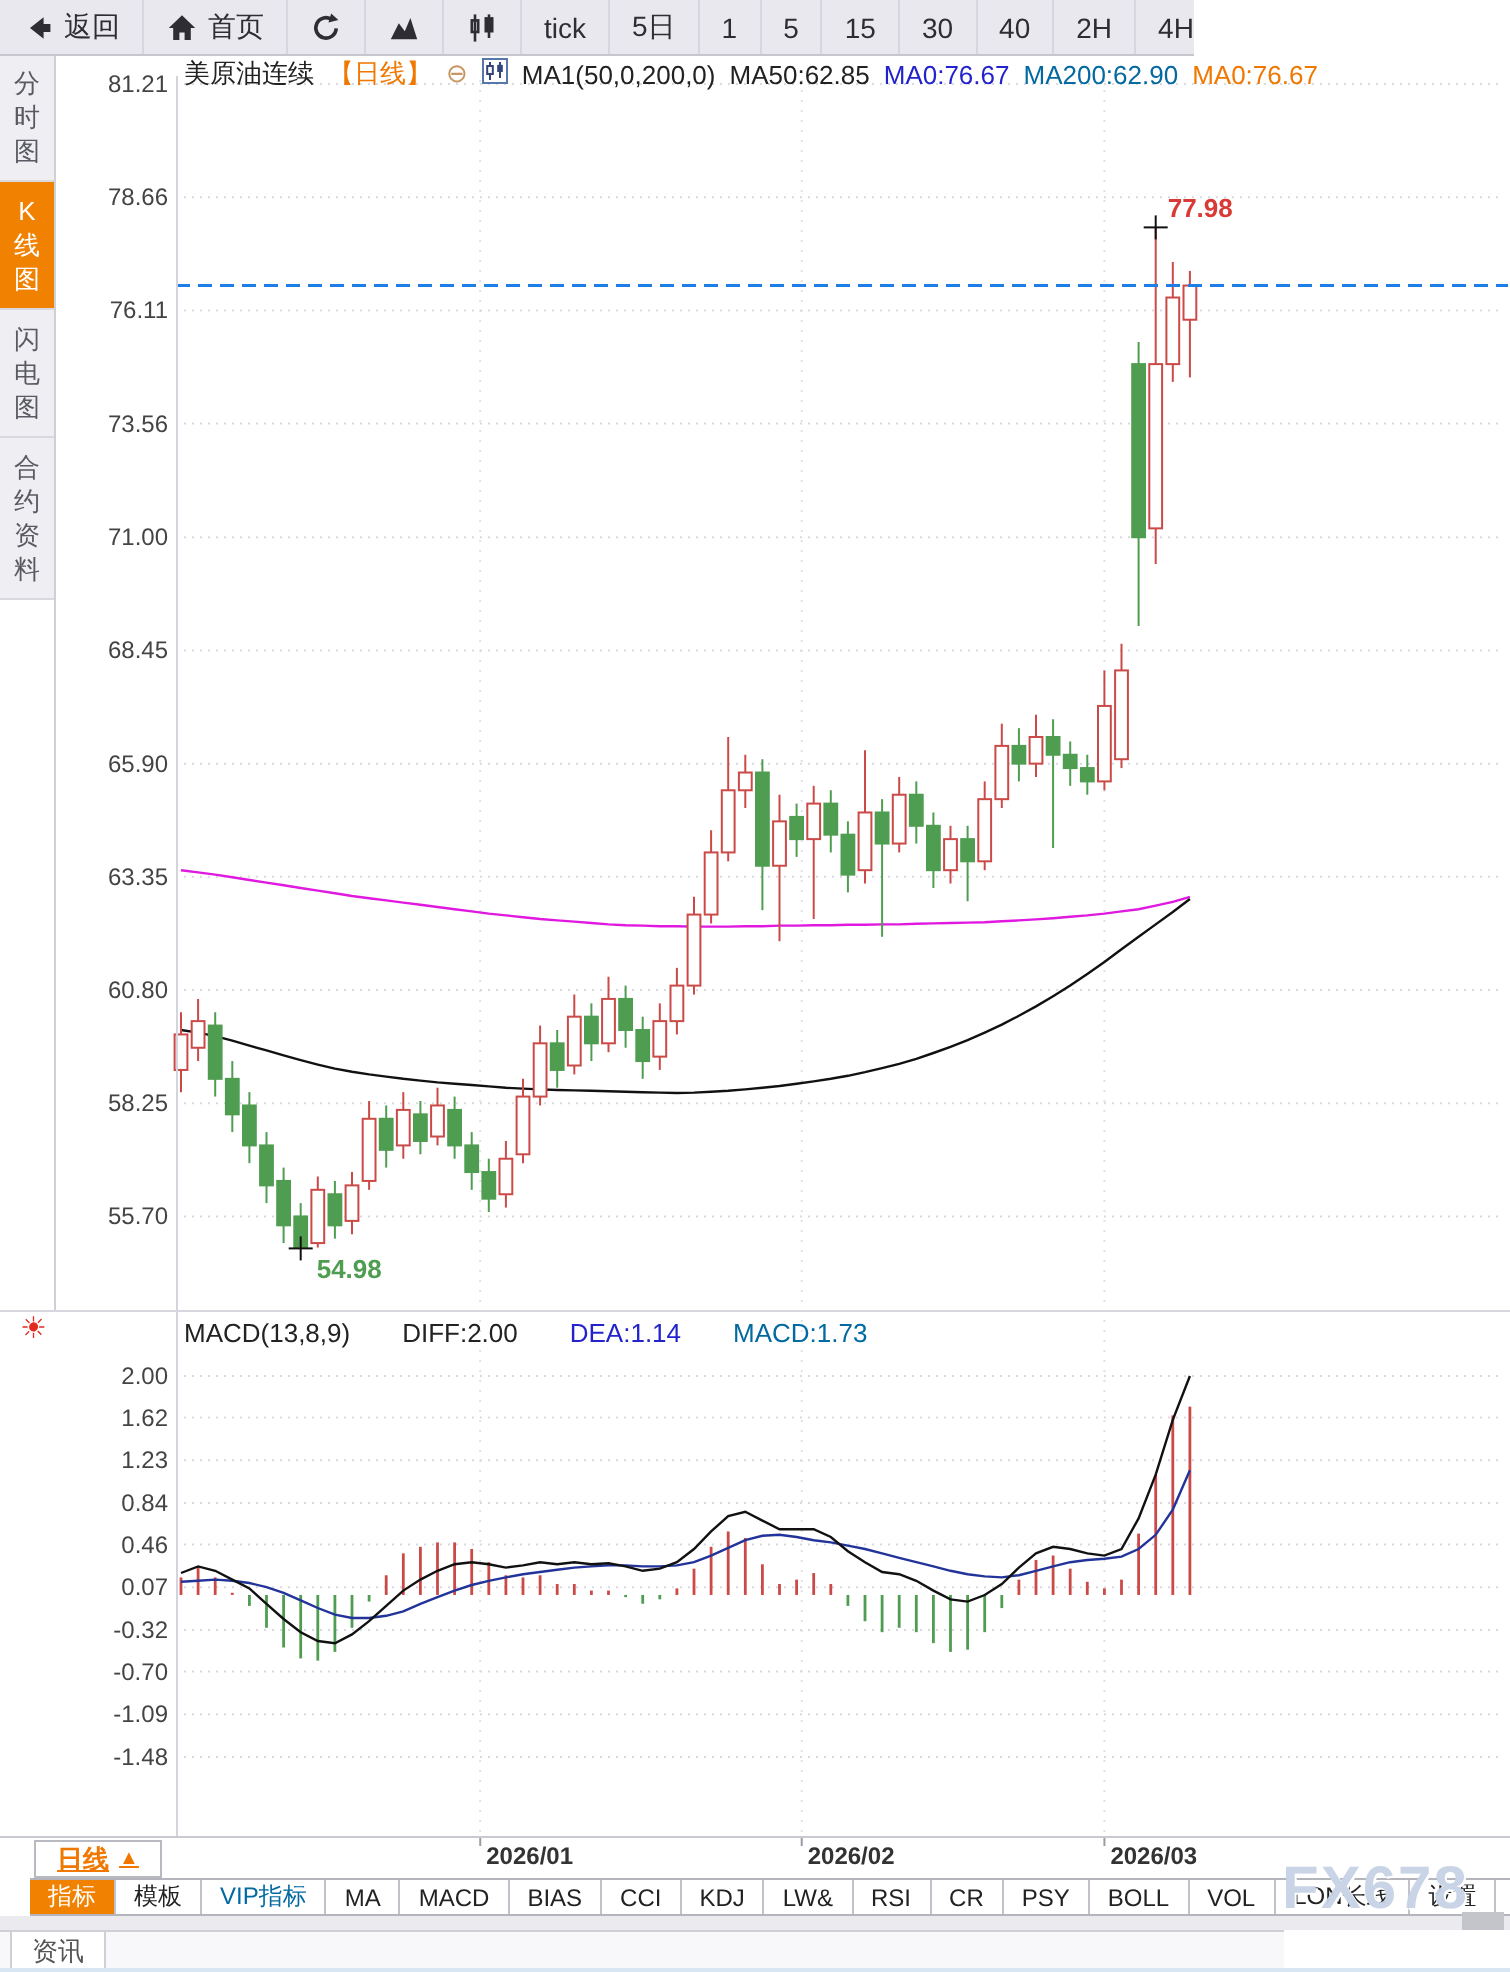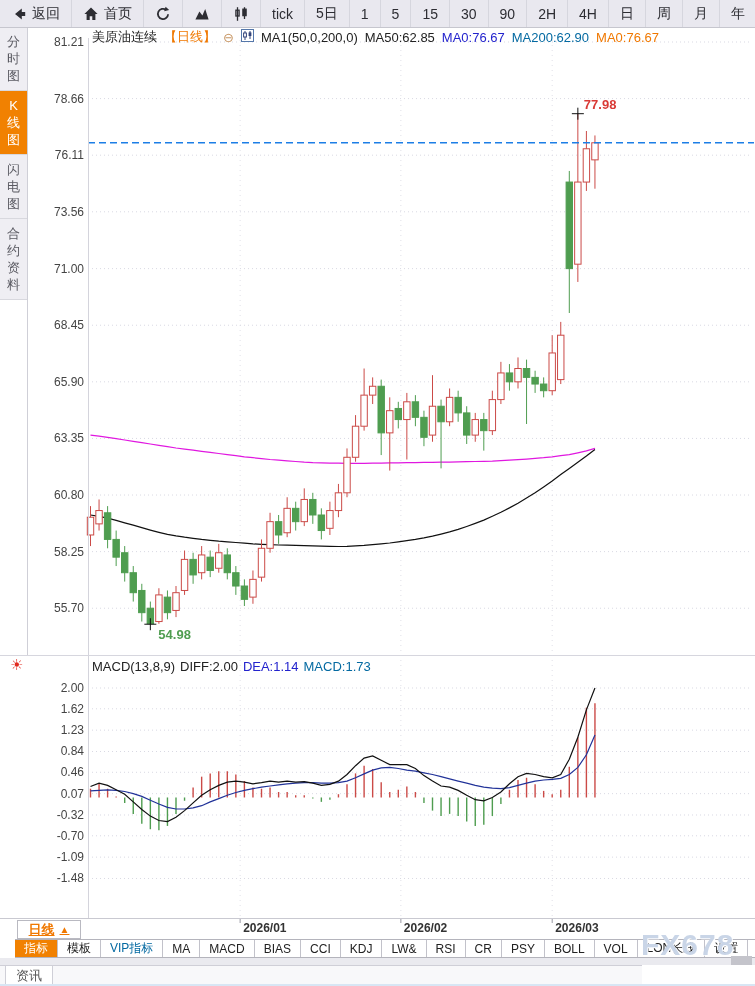--- a/index.html
+++ b/index.html
@@ -1,37 +1,37 @@
 <!DOCTYPE html>
 <html><head>
 <meta charset="utf-8">
 <style>
   html,body{margin:0;padding:0;background:#fff;}
   body{font-family:"Liberation Sans","DejaVu Sans",sans-serif;}
   .screen{position:relative;width:755px;height:986px;overflow:hidden;background:#fff;}
   svg text{font-family:"Liberation Sans","DejaVu Sans",sans-serif;}
 
   
-  .toolbar{position:absolute;left:0;top:0;width:755px;height:27px;background:#e9e8ef;
+  .toolbar{position:absolute;left:0;top:0;width:597px;height:27px;background:#e9e8ef;
     border-bottom:1px solid #c6c6ce;display:flex;align-items:center;z-index:10;overflow:hidden;}
   .tb-item{display:flex;align-items:center;gap:5px;padding:0 11px;height:100%;
     font-size:14px;color:#2d2d33;border-right:1px solid #d6d6de;white-space:nowrap;flex:0 0 auto;cursor:pointer;}
   .tb-item svg{display:block;}
 
   
   .sidebar{position:absolute;left:0;top:27px;width:27px;height:628px;background:#fff;
     border-right:1px solid #cfcfd7;z-index:6;}
   .sb-item{width:100%;box-sizing:border-box;text-align:center;padding:6px 0;font-size:13px;line-height:17px;
     color:#5a5a62;background:#efeef3;border-bottom:1px solid #d8d8de;cursor:pointer;}
   .sb-item.active{background:#f18101;color:#fff;}
 
   
   .chart-header{position:absolute;left:92px;top:28px;z-index:7;font-size:13px;display:flex;gap:7px;
     align-items:center;white-space:nowrap;color:#222;justify-content:flex-end;}
-  .macd-header{position:absolute;left:92px;top:659px;z-index:7;font-size:13px;display:flex;gap:5px;
+  .macd-header{position:absolute;left:92px;top:659px;z-index:7;font-size:13px;display:flex;gap:26px;
     align-items:center;white-space:nowrap;color:#222;}
   .c-orange{color:#f07800;} .c-blue{color:#2323cd;} .c-magenta{color:#0369a1;}
   .c-collapse{color:#c89664;font-size:13px;}
   .sun-icon{position:absolute;left:10px;top:657px;color:#e12b20;font-size:15px;z-index:7;line-height:1;}
 
   
   #chart-svg{position:absolute;left:0;top:0;z-index:1;}
 
   
   .period-box{position:absolute;left:17px;top:920px;width:62px;height:17px;border:1px solid #b9b9c1;
@@ -371,21 +371,21 @@
       <div class="tb-item">
         <span>5</span>
       </div>
       <div class="tb-item">
         <span>15</span>
       </div>
       <div class="tb-item">
         <span>30</span>
       </div>
       <div class="tb-item">
-        <span>90</span>
+        <span>40</span>
       </div>
       <div class="tb-item">
         <span>2H</span>
       </div>
       <div class="tb-item">
         <span>4H</span>
       </div>
       <div class="tb-item">
         <span>日</span>
       </div>

